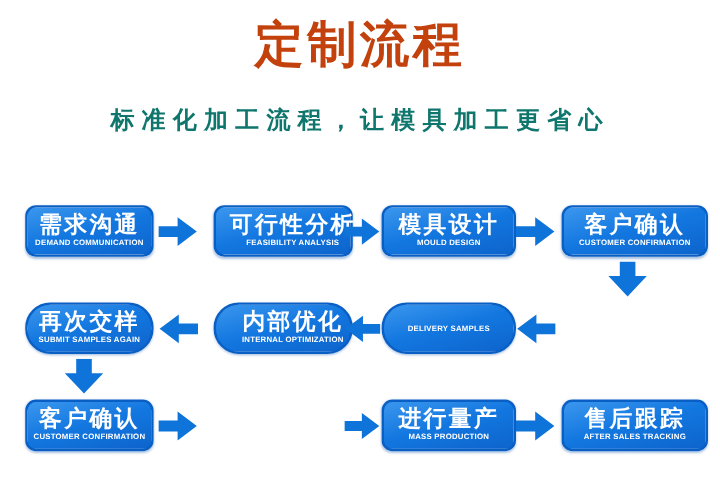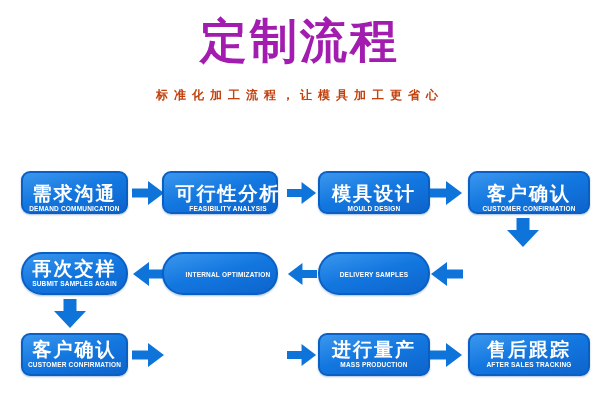--- a/index.html
+++ b/index.html
@@ -2,39 +2,39 @@
 <html><head>
 <meta charset="utf-8">
 <style>
   html,body { margin:0; padding:0; background:#fff; }
   .canvas {
     position:relative; width:600px; height:401px; background:#ffffff;
     overflow:hidden; font-family:"Liberation Sans", sans-serif;
   }
   .title {
     position:absolute; top:12px; left:0; right:0; text-align:center;
-    font-size:47px; font-weight:900; color:#a21caf; letter-spacing:3px; line-height:1.25;
+    font-size:41px; font-weight:900; color:#c2410c; letter-spacing:3px; line-height:1.25;
   }
   .subtitle {
     position:absolute; top:87px; left:0; right:0; text-align:center;
-    font-size:12px; font-weight:700; color:#c2410c; letter-spacing:6px;
+    font-size:20px; font-weight:700; color:#0f766e; letter-spacing:6px;
   }
   .box {
     position:absolute; height:43px; box-sizing:border-box;
     border:2px solid #0a5fc4; border-radius:9px;
     background:linear-gradient(165deg,#3b97ee 0%,#1377e0 48%,#0d64cc 100%);
     display:flex; flex-direction:column; align-items:center; justify-content:center;
     box-shadow:0 1px 2px rgba(10,80,170,0.35);
   }
   .zh { color:#ffffff; font-size:19px; font-weight:700; letter-spacing:2px; line-height:1; white-space:nowrap; }
   .en { color:#ffffff; font-size:6.5px; font-weight:700; letter-spacing:0.2px; margin-top:3px; line-height:1; white-space:nowrap; }
 
-  .r1 { top:171px;justify-content:flex-end; } .r2 { top:252px;border-radius:21px; } .r3 { top:333px; }
+  .r1 { top:171px; } .r2 { top:252px;border-radius:21px; } .r3 { top:333px; }
   .c1 { left:21px;  width:107px; }
-  .c2 { left:162px; width:116px;padding-left:16px; }
+  .c2 { left:178px; width:116px;padding-left:16px; }
   .c3 { left:318px; width:112px; }
   .c4 { left:468px; width:122px; }
 
   .arrow { position:absolute; display:block; }
   .arrow polygon { fill:#0e74da; }
   .left { transform:scaleX(-1); }
 
   .ha { width:33px; height:26px; }
   .a12 { left:132px; } .a23 { left:287px; width:30px; } .a34 { left:430px; }
   .ar1 { top:180px; } .ar2 { top:261px; } .ar3 { top:342px; }
@@ -82,20 +82,21 @@
     </svg>
 
   <div class="box r2 c1">
     <span class="zh">再次交样</span>
     <span class="en">SUBMIT SAMPLES AGAIN</span>
   </div>
   <svg class="arrow ha left a12 ar2" viewBox="0 0 33 26">
       <polygon points="0,8.5 16,8.5 16,1 32,13 16,25 16,17.5 0,17.5"></polygon>
     </svg>
   <div class="box r2 c2">
+    <span class="zh">内部优化</span>
     <span class="en">INTERNAL OPTIMIZATION</span>
   </div>
   <svg class="arrow ha left a23 ar2" viewBox="0 0 33 26">
       <polygon points="0,8.5 16,8.5 16,1 32,13 16,25 16,17.5 0,17.5"></polygon>
     </svg>
   <div class="box r2 c3">
     <span class="en">DELIVERY SAMPLES</span>
   </div>
   <svg class="arrow ha left a34 ar2" viewBox="0 0 33 26">
       <polygon points="0,8.5 16,8.5 16,1 32,13 16,25 16,17.5 0,17.5"></polygon>

